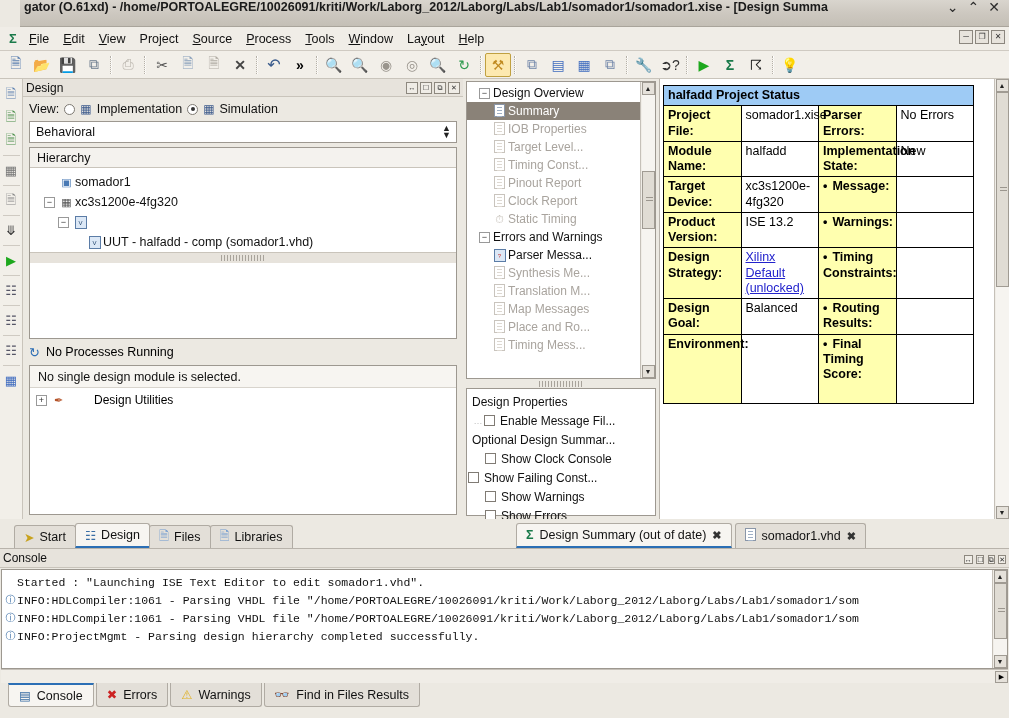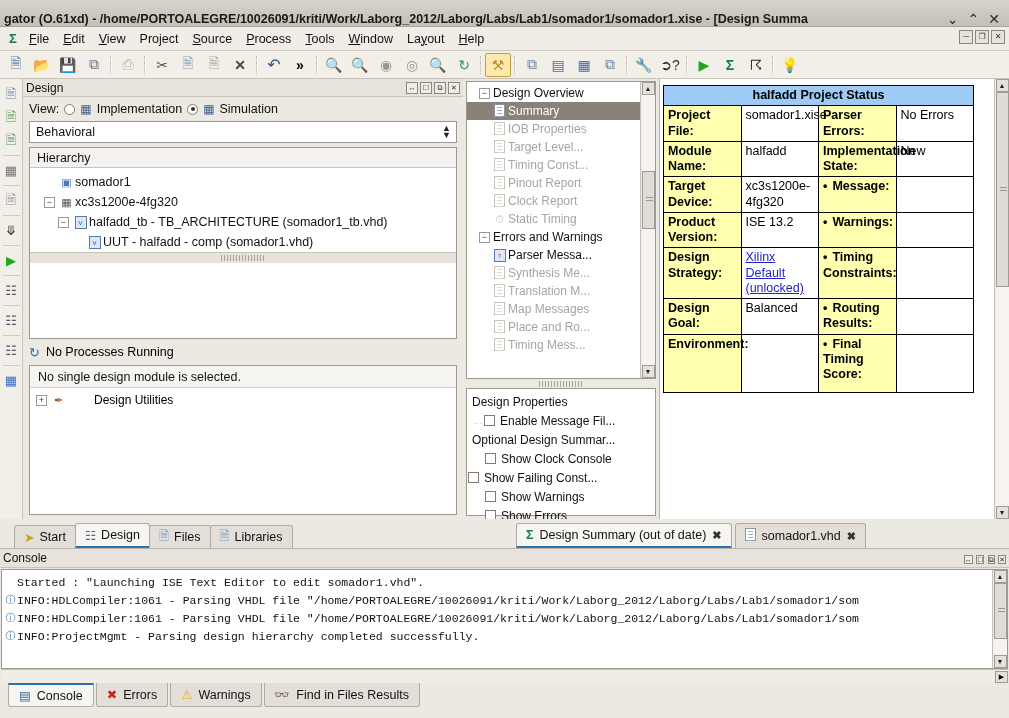--- a/index.html
+++ b/index.html
@@ -8,23 +8,24 @@
     font-family: "Liberation Sans", sans-serif;
     font-size: 12px;
     background: #ece9e2;
     overflow: hidden;
   }
   
   .titlebar {
     height: 27px;
     background: linear-gradient(to bottom, #d9d5ce 0%, #cdc8c0 50%, #c4bfb6 100%);
     border-bottom: 1px solid #a9a49b;
-    display: flex; align-items: flex-end;
+    display: flex; align-items: flex-start;
     padding: 0 4px;
     position: relative;
+    margin-left: 20px;
   }
   .titlebar .title {
     font-weight: bold; font-size: 12.5px; color: #1a1a1a;
     white-space: nowrap; overflow: hidden;
     flex: 1;
   }
   .titlebar .wbtns { display: flex; gap: 9px; padding-right: 5px; align-items: center; }
   .titlebar .wbtn { font-size: 14px; color: #2b2b2b; line-height: 1; cursor: default; }
   
   .menubar {
@@ -150,21 +151,21 @@
   .props-box { margin: 0 3px 3px 3px; height: 128px; background:#fff; border: 1px solid #9d9890; padding-top: 3px; }
   .pnode { display:flex; align-items:center; height: 19px; font-size: 12px; color:#111; white-space:nowrap;}
   .cbox { width: 11px; height: 11px; border: 1px solid #807b74; background:#fff; margin-right: 5px; flex:none; }
   .dots { width: 12px; flex:none; color:#bbb; font-size:9px; text-align:center;}
   
   .rightpanel { flex: 1; display: flex; background: #fff; border-left: 1px solid #b8b3ab; }
   .sumscroll { flex: 1; overflow: hidden; padding: 6px 0 0 3px; }
   table.pstatus { border-collapse: collapse; width: 311px; table-layout: fixed; }
   table.pstatus td, table.pstatus th { border: 1px solid #000; padding: 2px 4px;
     font-size: 12.5px; vertical-align: top; line-height: 1.22; }
-  .pst-title { background: #9ecbf5; text-align: center; font-weight: bold; font-size: 13px; padding: 4px; }
+  .pst-title { background: #9ecbf5; font-weight: bold; font-size: 13px; padding: 4px; }
   .lbl { background: #ffffaf; font-weight: bold; }
   .val { background: #fff; }
   .bul { background: #ffffaf; font-weight: bold; padding-left: 14px; }
   .bul::before { content: '\2022'; margin-right: 5px; }
   a.xlink { color: #2222cc; text-decoration: underline; }
   
   .tabsrow { height: 30px; background: #ece9e2; display: flex; align-items: flex-end; position: relative;
      border-bottom: 1px solid #b8b3ab; }
   .ltabs { display: flex; align-items: flex-end; padding-left: 14px; }
   .tab {
@@ -349,21 +350,20 @@
           <span class="tspace"></span>
           <span class="texp">−</span>
           <span class="ticon" style="color:#555">▦</span>
           <span>xc3s1200e-4fg320</span>
         </div>
         <div class="tnode">
           <span class="tspace"></span>
           <span class="tspace"></span>
           <span class="texp">−</span>
           <span class="ticon"><span class="vhd-ico">V</span></span>
-          <span>halfadd_tb - TB_ARCHITECTURE (somador1_tb.vhd)</span>
         </div>
         <div class="tnode">
           <span class="tspace"></span>
           <span class="tspace"></span>
           <span class="tspace"></span>
           <span class="tspace"></span>
           <span class="ticon"><span class="vhd-ico">V</span></span>
           <span>UUT - halfadd - comp (somador1.vhd)</span>
         </div>
       </div>
@@ -562,21 +562,21 @@
           <td class="bul">Timing Constraints:</td>
           <td class="val"></td>
         </tr>
         <tr>
           <td class="lbl">Design Goal:</td>
           <td class="val">Balanced</td>
           <td class="bul">Routing Results:</td>
           <td class="val"></td>
         </tr>
         <tr>
-          <td class="lbl" style="height:58px">Environment:</td>
+          <td class="lbl" style="height:69px">Environment:</td>
           <td class="val"></td>
           <td class="bul">Final Timing Score:</td>
           <td class="val"></td>
         </tr>
       </tbody>
         </table>
     </div>
     <div class="vsb" style="height:100%">
       <span class="vsb-btn">▲</span>
       <span class="vsb-track">

